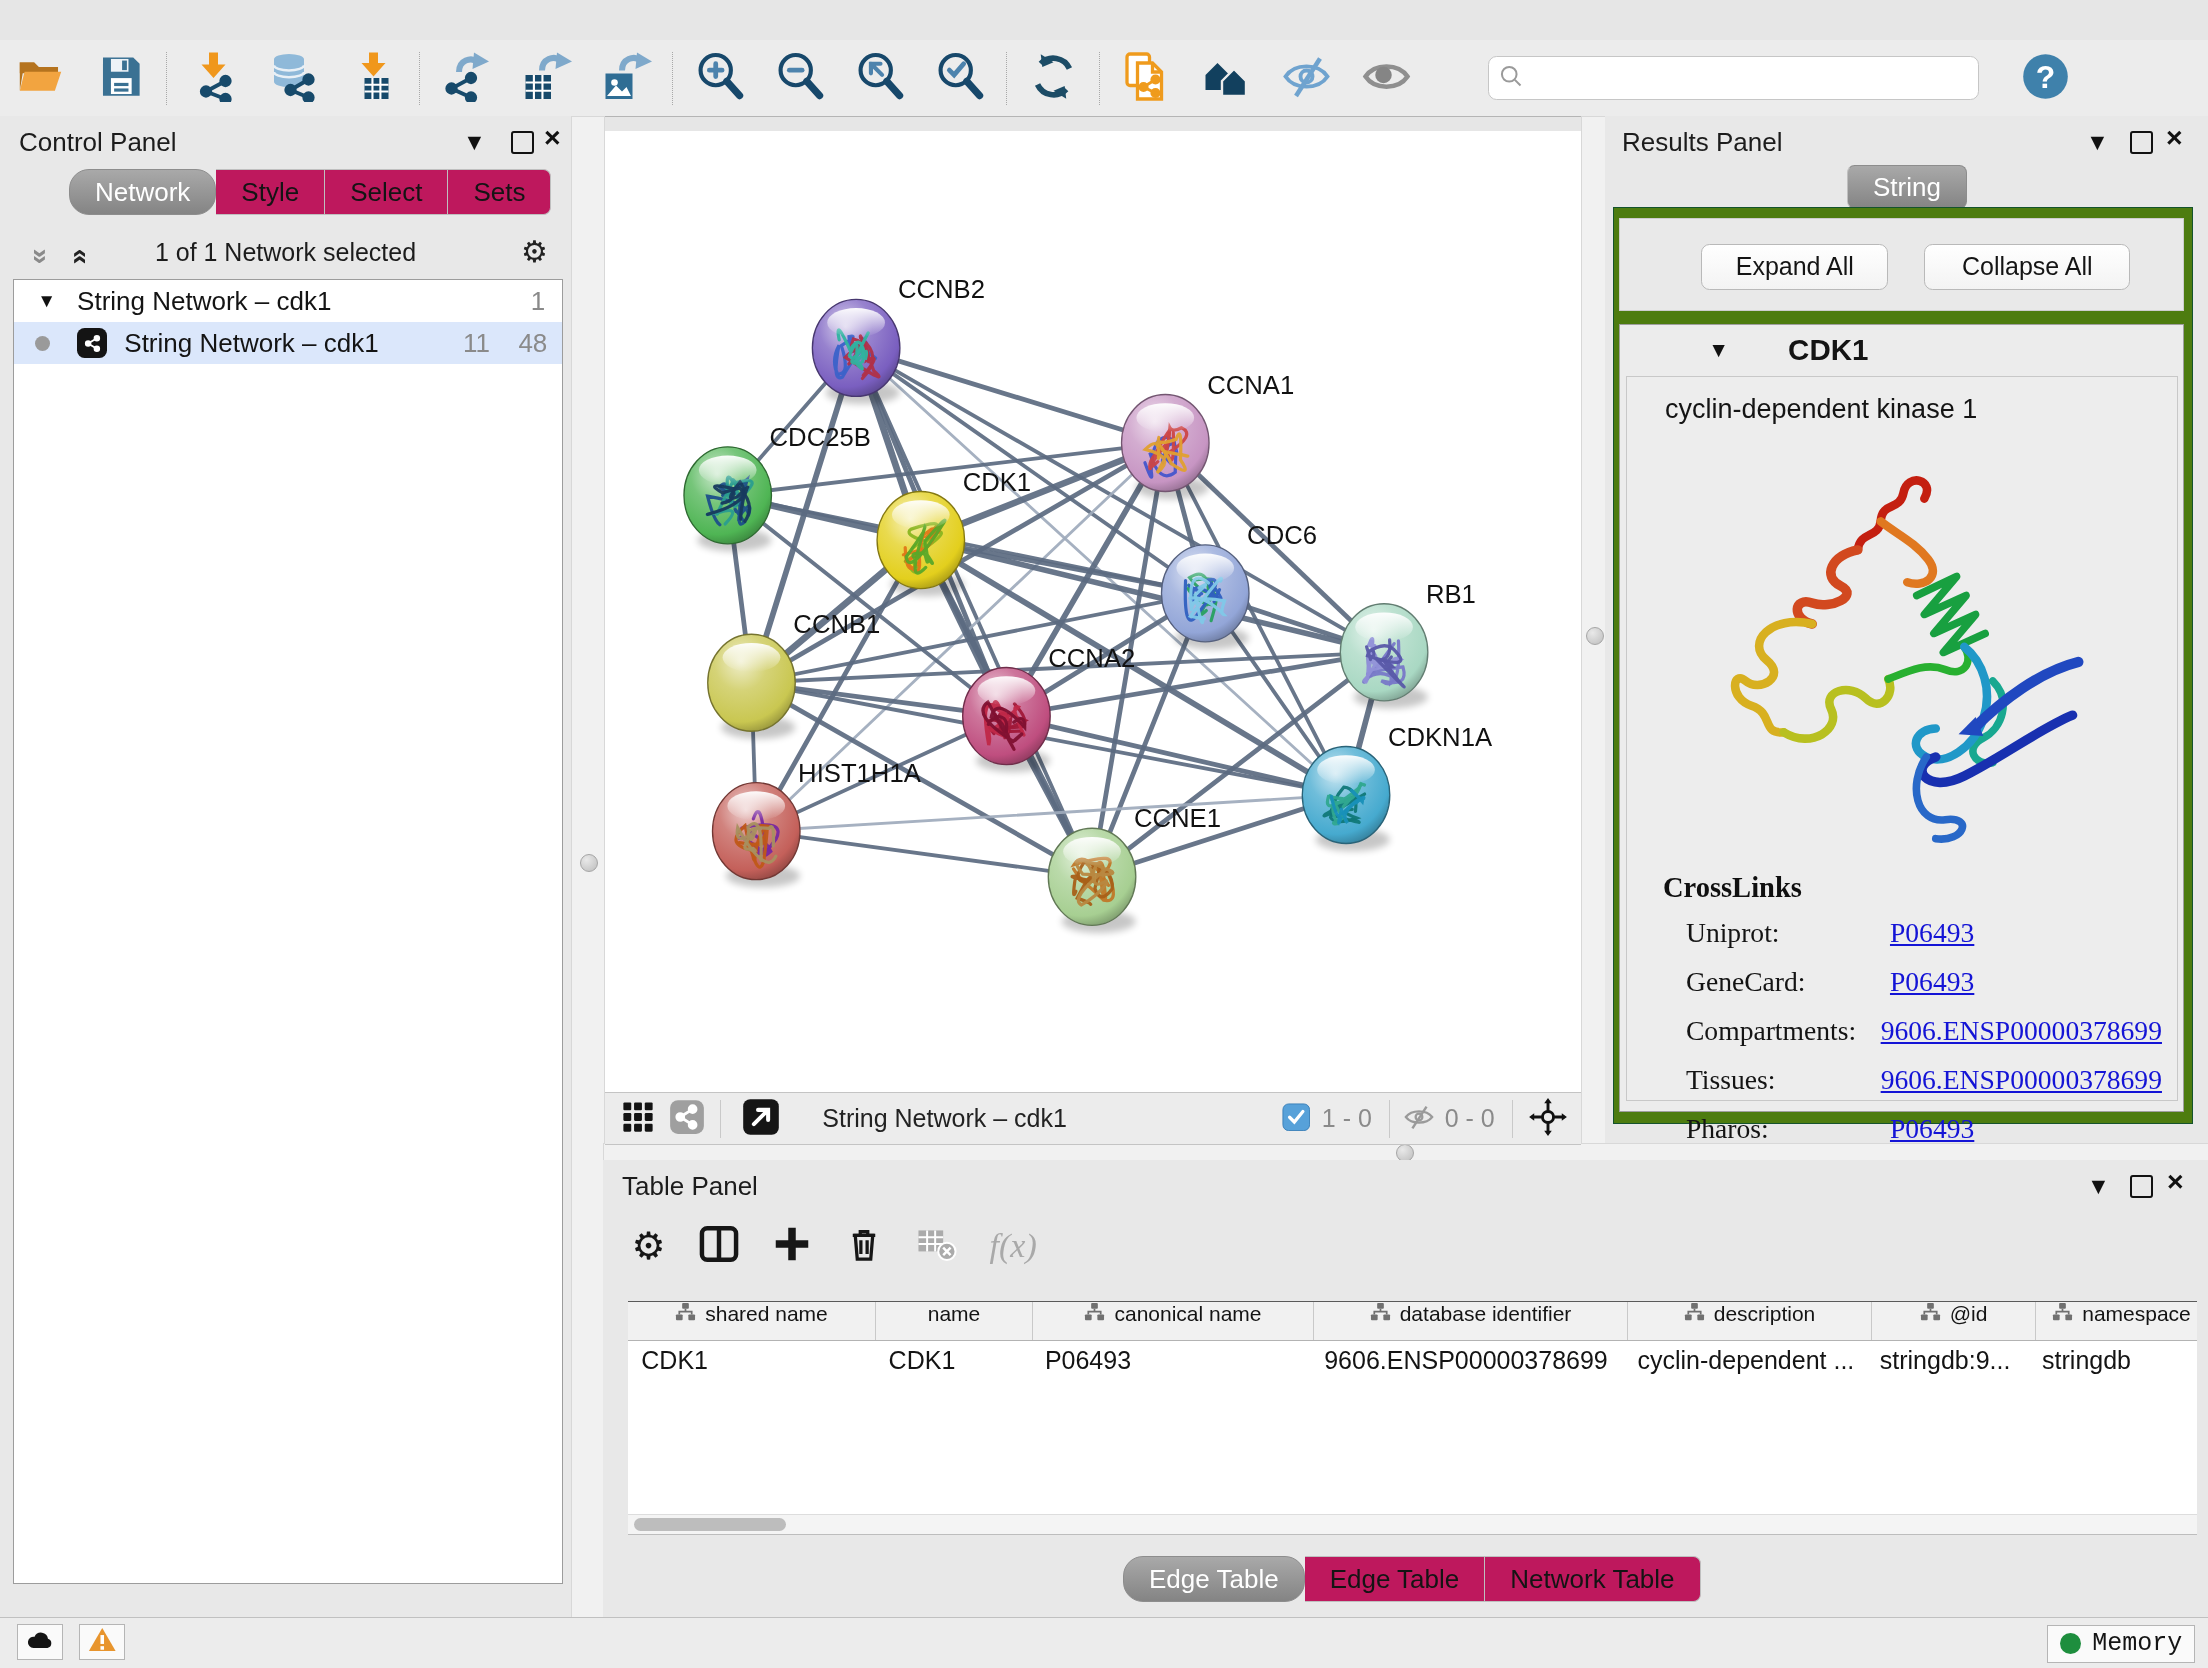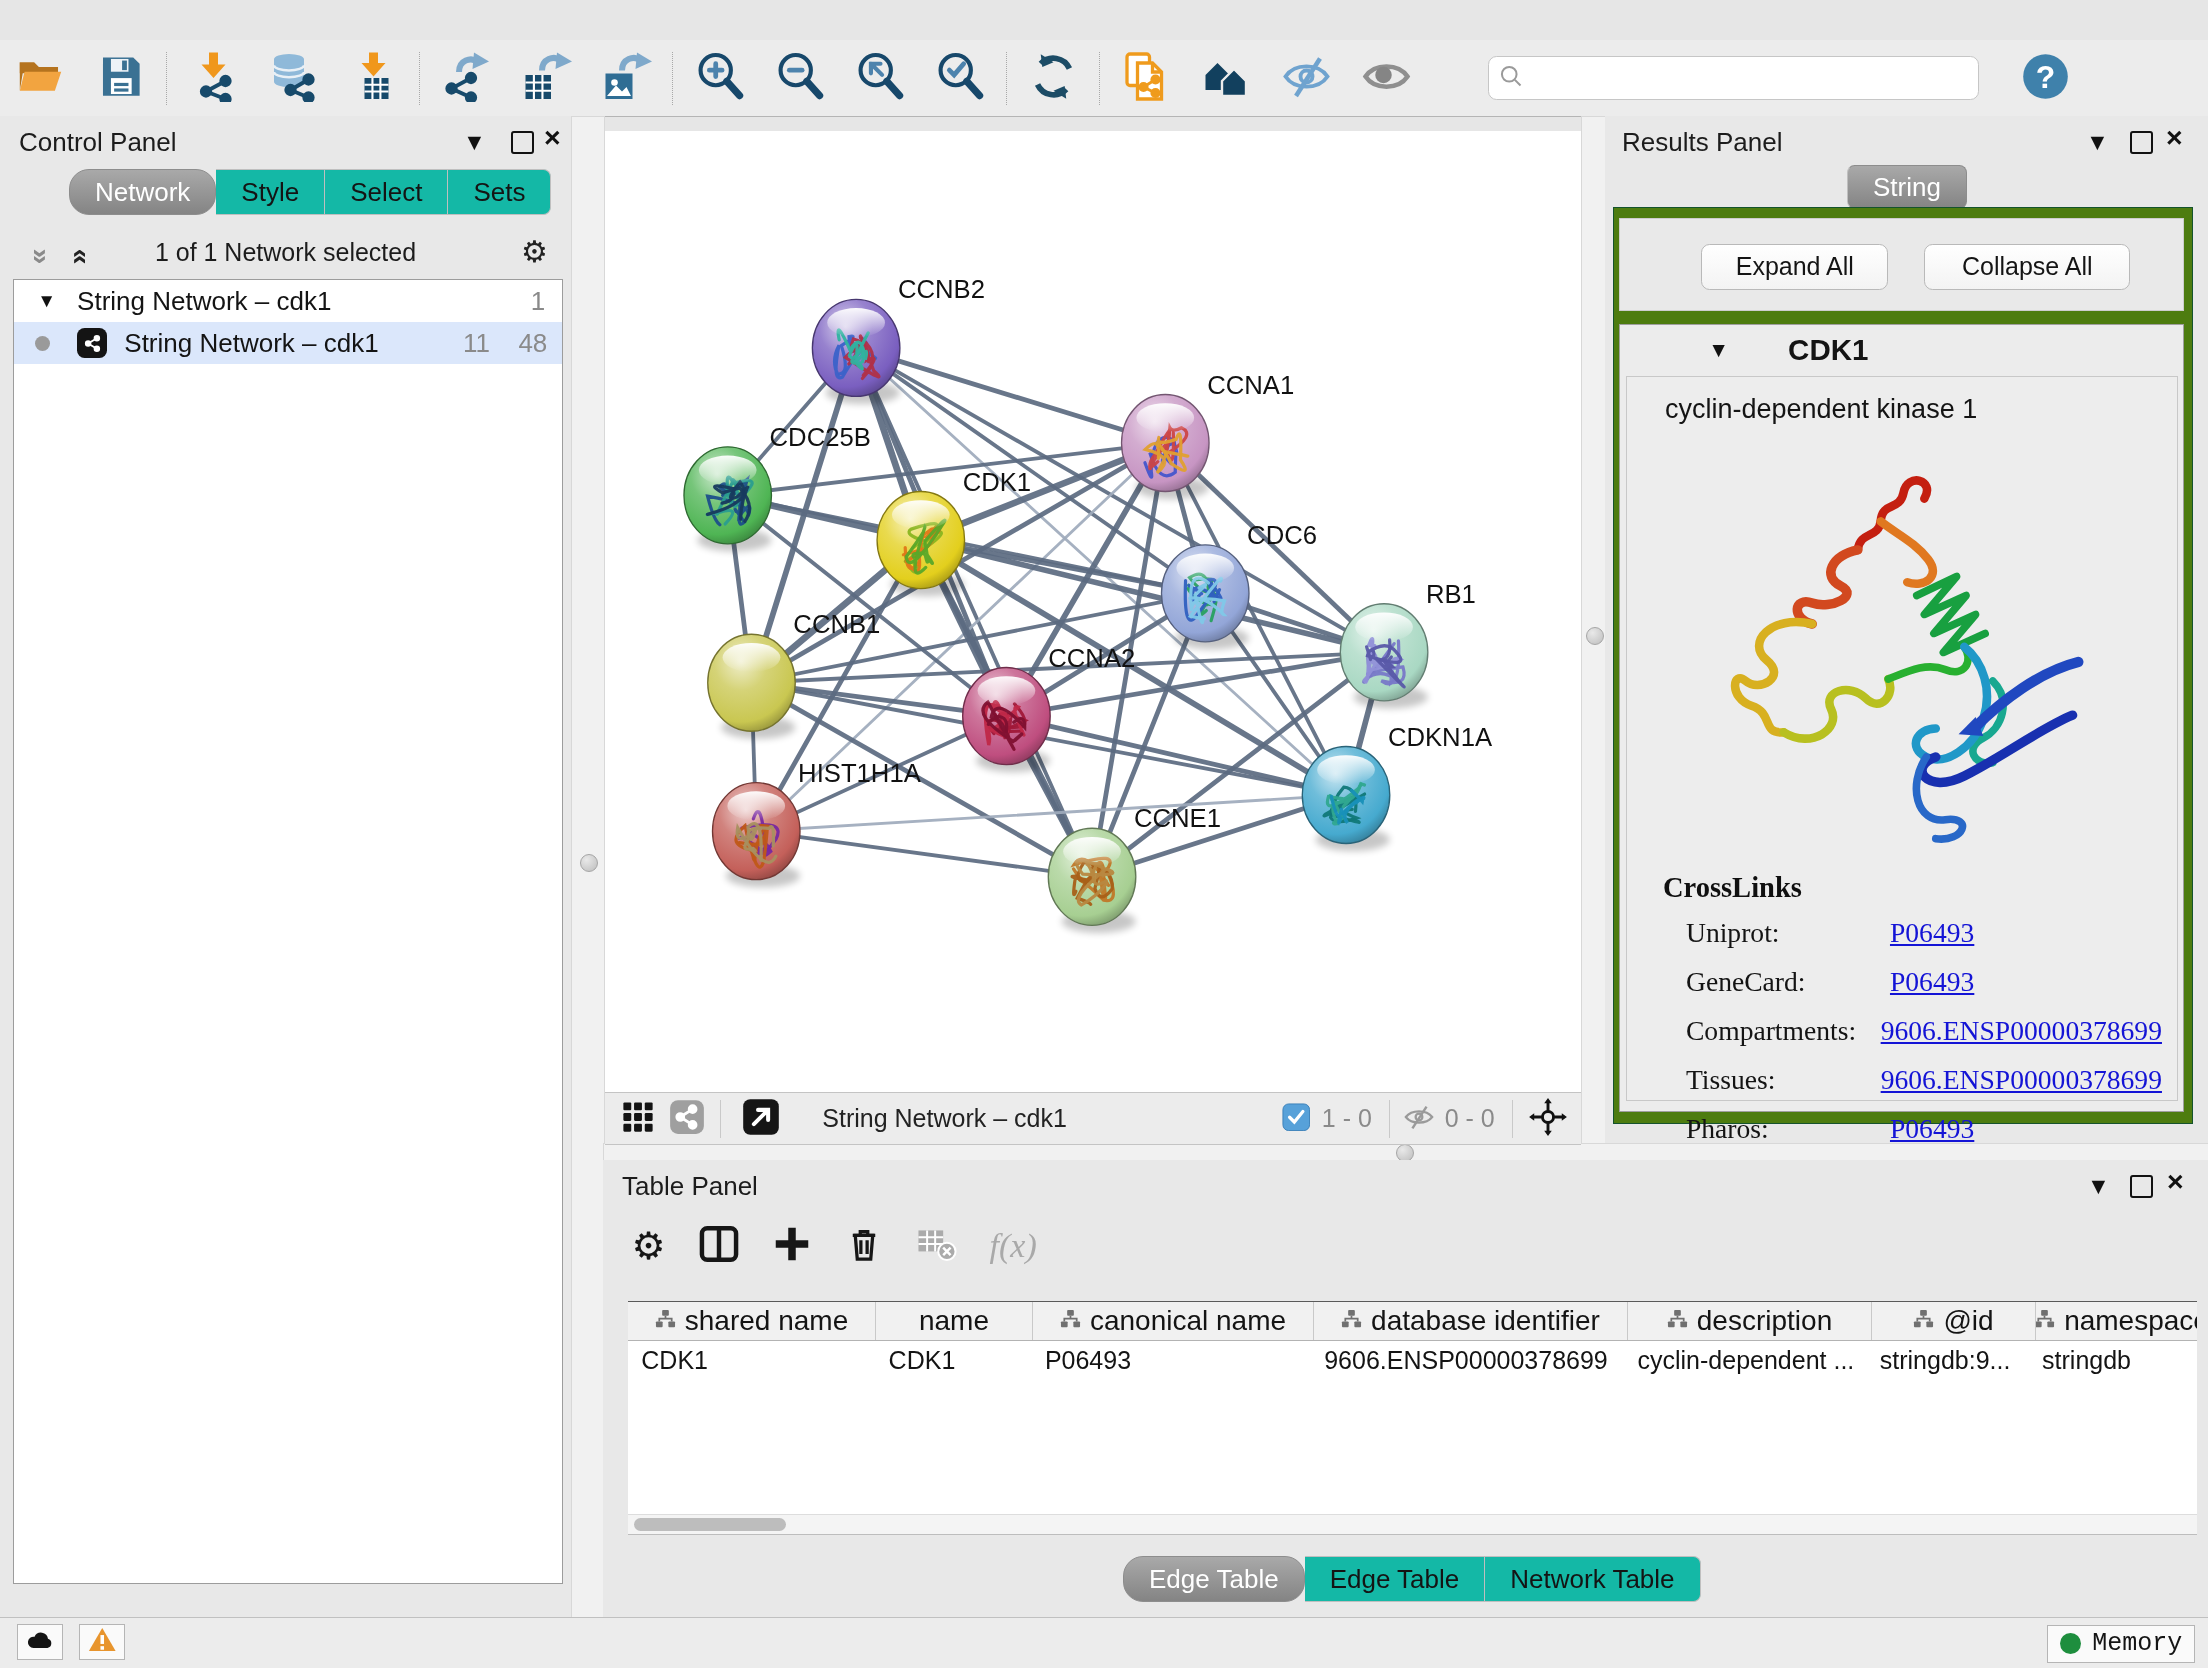--- a/index.html
+++ b/index.html
@@ -18,21 +18,21 @@
   .tb-sep{width:1px;height:53px;border-left:1.9px dotted #a8a8a8;margin:0 5.7px;flex:0 0 auto;}
   #search-box{width:470px;height:42px;background:#fff;border:1px solid #c6c6c6;border-radius:8.6px;
     display:flex;align-items:center;padding:0 9.5px;margin-left:61px;}
   #search-input{border:none;outline:none;flex:1;font-size:23px;margin-left:7.6px;background:transparent;}
   
   .panel-title{font-size:26px;color:#1c1c1c;}
   .caret{font-size:23px;color:#111;}
   .maxbox{width:19px;height:19px;border:2.4px solid #111;border-radius:2.9px;display:inline-block;}
   .closex{font-size:28.5px;font-weight:bold;color:#111;line-height:23px;}
   .tab{height:44px;display:flex;align-items:center;justify-content:center;font-size:26px;color:#141414;
-    background:#14b8a6;border:1px solid #bfbfbf;border-left:none;padding:0 25px;cursor:default;}
+    background:#be185d;border:1px solid #bfbfbf;border-left:none;padding:0 25px;cursor:default;}
   .tab:first-child{border-left:1px solid #bfbfbf;border-radius:7.6px 0 0 7.6px;}
   .tab:last-child{border-radius:0 7.6px 7.6px 0;}
   .tab.active{background:linear-gradient(#a9a9a9,#848484);color:#fff;border-color:#8d8d8d;border-radius:20px;}
   .tab.single{border-radius:7.6px;border-left:1px solid #bfbfbf;}
   .btn{background:linear-gradient(#ffffff,#f3f3f3);border:1px solid #b9b9b9;border-radius:8.6px;
     font-size:25px;color:#141414;display:flex;align-items:center;justify-content:center;}
   .splitter-band{background:#f1f1f1;border:1px solid #d8d8d8;}
   .split-handle{width:16px;height:16px;border-radius:50%;background:radial-gradient(circle at 35% 30%,#e9e9e9,#bdbdbd);border:1px solid #a5a5a5;}
   
   #tree-box{background:#fff;border:1px solid #9c9c9c;}
@@ -53,21 +53,21 @@
   .xl-label{width:204px;color:#141414;}
   .xl-link{color:#1414d6;text-decoration:underline;}
   
   #canvas-footer{background:#ececec;border-top:1px solid #c4c4c4;border-bottom:1px solid #c4c4c4;
     display:flex;align-items:center;}
   .cf-sep{width:1px;height:38px;background:#c9c9c9;flex:0 0 auto;}
   .cf-txt{font-size:25px;color:#222;}
   .cf-cnt{font-size:25px;color:#8a8a8a;}
   
   #nt-box{background:#fff;border-top:1.9px solid #5a5a5a;border-bottom:1px solid #bdbdbd;}
-  .th-cell{display:flex;align-items:center;justify-content:center;gap:9px;font-size:28px;color:#141414;
+  .th-cell{display:flex;align-items:flex-start;justify-content:center;gap:9px;font-size:21px;color:#141414;
     border-right:1px solid #c9c9c9;height:38px;background:#f1f1f1;overflow:hidden;white-space:nowrap;}
   .td-cell{font-size:25px;color:#141414;height:38px;line-height:38px;padding-left:13.3px;
     overflow:hidden;white-space:nowrap;}
   #nt-header{display:flex;border-bottom:1px solid #b3b3b3;}
   #nt-row{display:flex;}
   .hscroll{background:#f4f4f4;border-top:1px solid #ddd;}
   .hthumb{background:#bdbdbd;border-radius:7.6px;}
   .fx{font-family:"Liberation Serif",serif;font-style:italic;font-size:34px;color:#a9a9a9;}
   
   #statusbar{left:0;top:1617px;width:2208px;height:51px;background:#ececec;border-top:1px solid #c0c0c0;font-family:Liberation Mono, monospace;}

